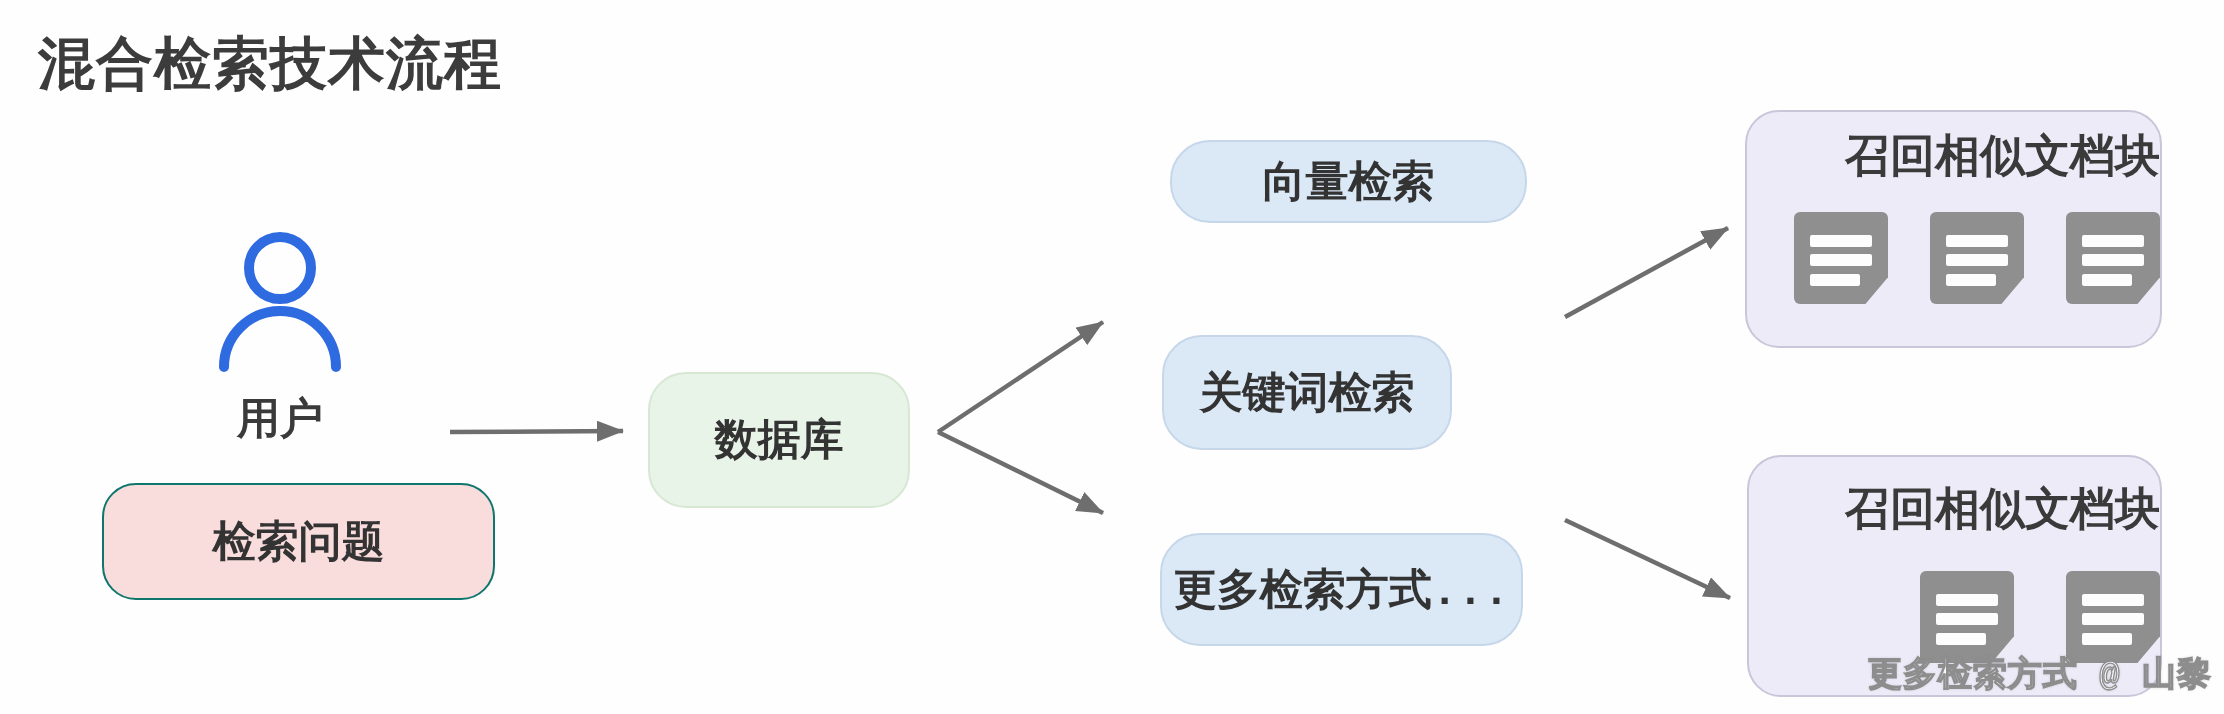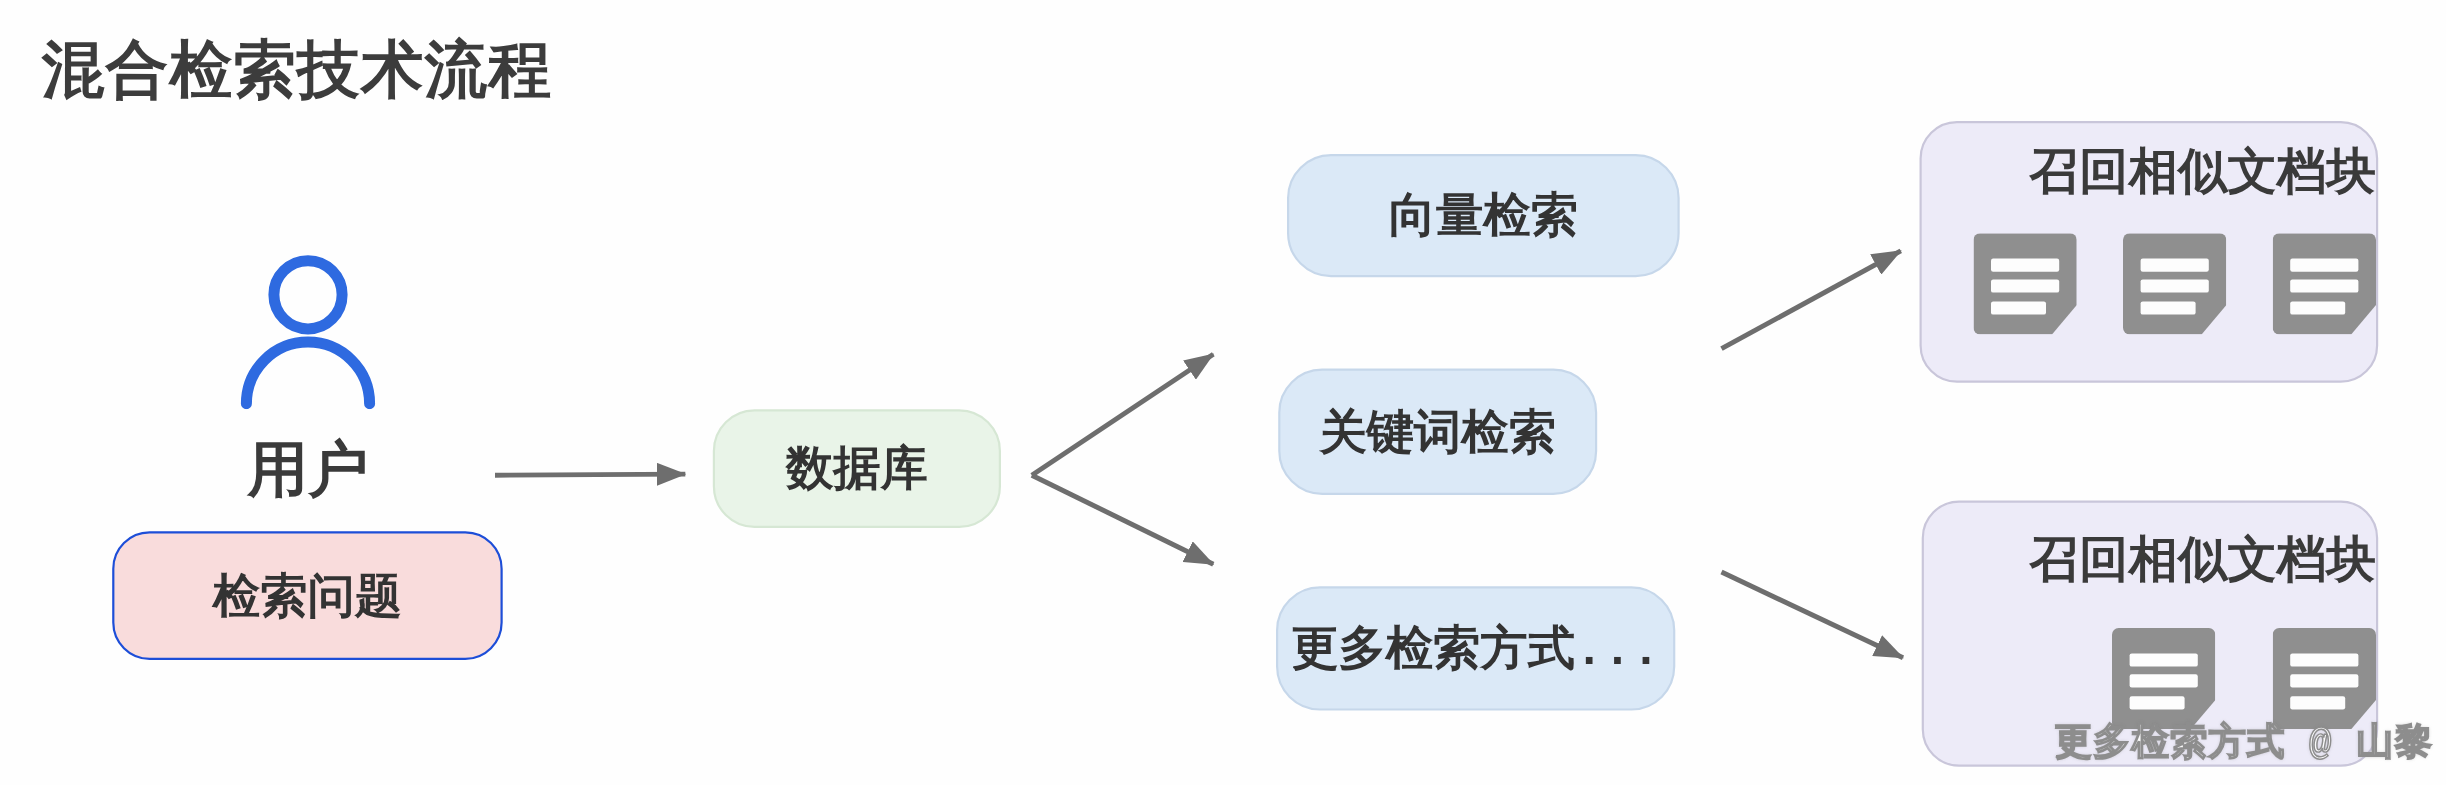--- a/index.html
+++ b/index.html
@@ -15,31 +15,31 @@
 
   .arrows { position: absolute; left: 0; top: 0; width: 2224px; height: 714px; pointer-events: none; }
 
   
   .node {
     position: absolute; display: flex; align-items: center; justify-content: center;
     font-size: 43px; font-weight: 600; color: #333;
   }
 
   .node-query {
-    left: 102px; top: 483px; width: 355px; height: 117px;
-    background: #f9dcdc; border: 2px solid #1d4ed8; border-radius: 34px;
+    left: 102px; top: 483px; width: 393px; height: 117px;
+    background: #f9dcdc; border: 2px solid #0f766e; border-radius: 34px;
   }
   .node-database {
-    left: 648px; top: 372px; width: 262px; height: 108px;
+    left: 648px; top: 372px; width: 262px; height: 136px;
     background: #e9f4e8; border: 2px solid #d6e7d4; border-radius: 38px;
   }
   .node-search {
     background: #dbe9f7; border: 2px solid #c6d7ea; border-radius: 40px;
   }
-  .node-vector  { left: 1170px; top: 140px; width: 357px; height: 112px; text-align: center; }
+  .node-vector  { left: 1170px; top: 140px; width: 357px; height: 83px; text-align: center; }
   .node-keyword { left: 1162px; top: 335px; width: 290px; height: 115px; }
   .node-more    { left: 1160px; top: 533px; width: 363px; height: 113px; }
 
   .node-recall {
     position: absolute; background: #edebf8; border: 2px solid #c9c6da; border-radius: 34px;
     display: flex; flex-direction: column; align-items: flex-end;
   }
   .node-recall-top    { left: 1745px; top: 110px; width: 417px; height: 238px; padding-top: 14px; }
   .node-recall-bottom { left: 1747px; top: 455px; width: 415px; height: 242px; padding-top: 22px; }
   .recall-label { font-size: 45px; font-weight: bold; color: #3a3a3a; }
@@ -51,21 +51,21 @@
     border-radius: 6px;
     clip-path: polygon(0 0, 100% 0, 100% 71%, 76% 100%, 0 100%);
   }
   .doc-icon .bar { position: absolute; left: 17%; height: 12px; background: #fdfdfd; border-radius: 2px; }
   .doc-icon .b1 { top: 25%; width: 66%; }
   .doc-icon .b2 { top: 46%; width: 66%; }
   .doc-icon .b3 { top: 67%; width: 53%; }
 
   .user-group { position: absolute; left: 218px; top: 222px; width: 124px; text-align: center; }
   .user-svg { width: 124px; height: 150px; display: block; }
-  .user-label { margin-top: 18px; font-size: 55px; font-weight: 600; color: #3a3a3a; }
+  .user-label { margin-top: 18px; font-size: 43px; font-weight: 600; color: #3a3a3a; }
 
   .watermark {
     position: absolute; right: 12px; bottom: 17px;
     font-size: 34px; font-weight: bold; color: rgba(255,255,255,0.92);
     -webkit-text-stroke: 1.3px #8d8d8d;
     text-shadow: 0 0 3px rgba(120,120,120,0.45);
     letter-spacing: 1px;
   }
 </style>
 </head>

